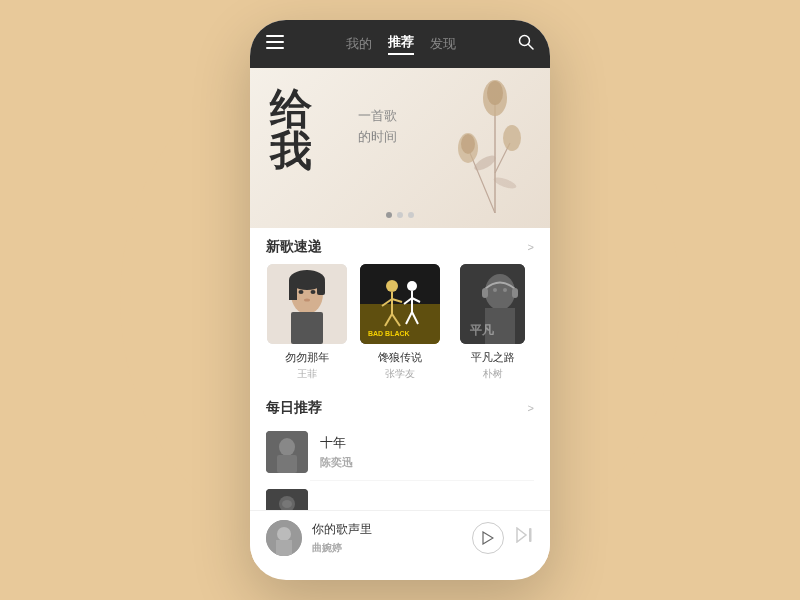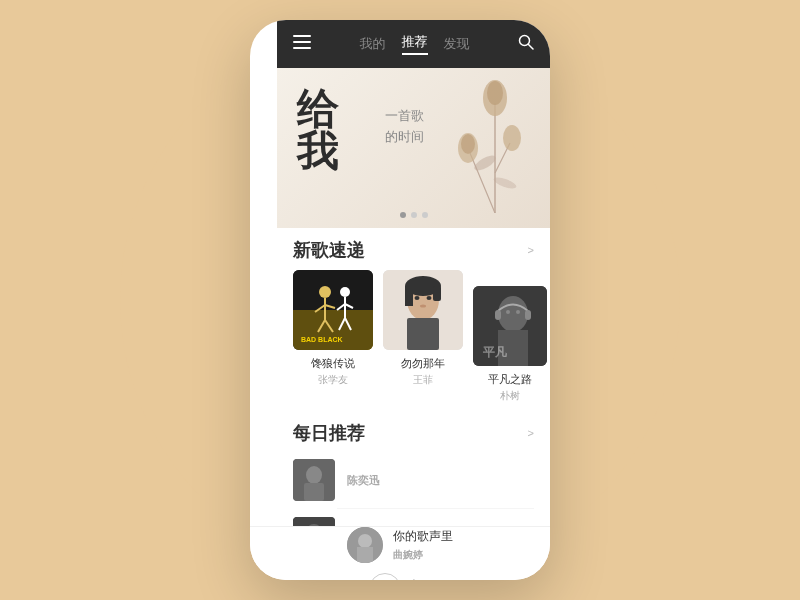--- a/index.html
+++ b/index.html
@@ -25,21 +25,20 @@
     }
     .phone {
       position: relative;
       width: 300px;
       height: 560px;
       background: #fff;
       border-radius: 36px;
       overflow: hidden;
       box-shadow: 0 20px 60px rgba(0,0,0,0.2);
       z-index: 10;
-      padding-left: 27px;
     }
     
     .header {
       background: #2d2d2d;
       height: 48px;
       display: flex;
       align-items: center;
       justify-content: space-between;
       padding: 0 16px;
     }
@@ -53,21 +52,21 @@
       gap: 16px;
       align-items: center;
     }
     .header-tab {
       color: #888;
       font-size: 13px;
       cursor: pointer;
     }
     .header-tab.active {
       color: #fff;
-      font-weight: normal;
+      font-weight: bold;
       border-bottom: 2px solid #fff;
       padding-bottom: 2px;
     }
     
     .banner {
       position: relative;
       height: 160px;
       background: linear-gradient(135deg, #f5f0e8 0%, #e8ddd0 100%);
       overflow: hidden;
     }
@@ -119,21 +118,21 @@
     .section {
       padding: 0 16px;
     }
     .section-header {
       display: flex;
       align-items: center;
       justify-content: space-between;
       padding: 10px 0 8px;
     }
     .section-title {
-      font-size: 18px;
+      font-size: 14px;
       font-weight: bold;
       color: #333;
     }
     .section-more {
       font-size: 11px;
       color: #bbb;
       cursor: pointer;
     }
     
     .albums-row {
@@ -221,31 +220,30 @@
       margin-bottom: 3px;
     }
     .song-artist {
       font-size: 11px;
       color: #aaa;
       font-weight: bold;
     }
     
     .player-bar {
       position: absolute;
-      bottom: 0;
+      bottom: 16px;
       left: 0;
       right: 0;
       height: 54px;
       background: #fff;
       border-top: 1px solid #f0f0f0;
       display: flex;
       align-items: center;
       padding: 0 16px;
       gap: 10px;
-      flex-direction: column;
     }
     .player-info {
       flex: 1;
       display: flex;
       align-items: center;
       gap: 10px;
     }
     .player-thumb {
       width: 36px;
       height: 36px;
@@ -347,20 +345,42 @@
       <div class="dot"></div>
     </div>
   </div>
 
   <div class="section">
     <div class="section-header">
       <span class="section-title">新歌速递</span>
       <span class="section-more">&gt;</span>
     </div>
     <div class="albums-row">
+
+      <div class="album-item">
+        <div class="album-cover" style="width:80px;height:80px;background:#ddd;border-radius:6px;margin:0 auto 6px;overflow:hidden;">
+          <svg viewBox="0 0 80 80" width="80" height="80">
+            <rect width="80" height="80" fill="#e8e0d8"></rect>
+
+            <ellipse cx="40" cy="30" rx="16" ry="20" fill="#d4b090"></ellipse>
+            <rect x="24" y="48" width="32" height="32" fill="#555" rx="2"></rect>
+
+            <ellipse cx="40" cy="16" rx="18" ry="10" fill="#333"></ellipse>
+            <rect x="22" y="16" width="8" height="20" fill="#333"></rect>
+            <rect x="50" y="16" width="8" height="15" fill="#333" rx="2"></rect>
+
+            <ellipse cx="34" cy="28" rx="2.5" ry="2" fill="#333"></ellipse>
+            <ellipse cx="46" cy="28" rx="2.5" ry="2" fill="#333"></ellipse>
+
+            <ellipse cx="40" cy="36" rx="3" ry="1.5" fill="#c09070"></ellipse>
+          </svg>
+        </div>
+        <div class="album-name">勿勿那年</div>
+        <div class="album-artist">王菲</div>
+      </div>
 
       <div class="album-item">
         <div class="album-cover album-cover-1">
           <svg viewBox="0 0 80 80" style="width:80px;height:80px;position:absolute;top:0;left:0;">
             <rect width="80" height="80" fill="#1a1a1a"></rect>
             <rect x="0" y="40" width="80" height="40" fill="#c8a000" opacity="0.4"></rect>
 
             <circle cx="32" cy="22" r="6" fill="#e0c060"></circle>
             <line x1="32" y1="28" x2="32" y2="50" stroke="#e0c060" stroke-width="2"></line>
             <line x1="32" y1="35" x2="22" y2="42" stroke="#e0c060" stroke-width="2"></line>
@@ -374,43 +394,21 @@
             <line x1="52" y1="48" x2="46" y2="60" stroke="#fff" stroke-width="2"></line>
             <line x1="52" y1="48" x2="58" y2="60" stroke="#fff" stroke-width="2"></line>
             <text x="8" y="72" font-size="7" fill="#f5d000" font-weight="bold">BAD BLACK</text>
           </svg>
         </div>
         <div class="album-name">馋狼传说</div>
         <div class="album-artist">张学友</div>
       </div>
 
       <div class="album-item">
-        <div class="album-cover" style="width:80px;height:80px;background:#ddd;border-radius:6px;margin:0 auto 6px;overflow:hidden;">
-          <svg viewBox="0 0 80 80" width="80" height="80">
-            <rect width="80" height="80" fill="#e8e0d8"></rect>
-
-            <ellipse cx="40" cy="30" rx="16" ry="20" fill="#d4b090"></ellipse>
-            <rect x="24" y="48" width="32" height="32" fill="#555" rx="2"></rect>
-
-            <ellipse cx="40" cy="16" rx="18" ry="10" fill="#333"></ellipse>
-            <rect x="22" y="16" width="8" height="20" fill="#333"></rect>
-            <rect x="50" y="16" width="8" height="15" fill="#333" rx="2"></rect>
-
-            <ellipse cx="34" cy="28" rx="2.5" ry="2" fill="#333"></ellipse>
-            <ellipse cx="46" cy="28" rx="2.5" ry="2" fill="#333"></ellipse>
-
-            <ellipse cx="40" cy="36" rx="3" ry="1.5" fill="#c09070"></ellipse>
-          </svg>
-        </div>
-        <div class="album-name">勿勿那年</div>
-        <div class="album-artist">王菲</div>
-      </div>
-
-      <div class="album-item">
-        <div class="album-cover" style="width:74px;height:80px;background:#444;border-radius:6px;margin:16px auto 6px;overflow:hidden;">
+        <div class="album-cover" style="width:65px;height:80px;background:#444;border-radius:6px;margin:0 auto 6px;overflow:hidden;">
           <svg viewBox="0 0 80 80" width="80" height="80">
             <rect width="80" height="80" fill="#3a3a3a"></rect>
 
             <ellipse cx="40" cy="28" rx="15" ry="18" fill="#666"></ellipse>
             <rect x="25" y="44" width="30" height="36" fill="#555"></rect>
 
             <ellipse cx="35" cy="26" rx="2" ry="2" fill="#888"></ellipse>
             <ellipse cx="45" cy="26" rx="2" ry="2" fill="#888"></ellipse>
 
             <text x="10" y="70" font-size="12" fill="rgba(255,255,255,0.4)" font-family="serif" font-weight="bold">平凡</text>
@@ -433,20 +431,21 @@
 
   <div class="song-item">
     <div class="song-thumb song-thumb-1">
       <svg viewBox="0 0 42 42" width="42" height="42">
         <rect width="42" height="42" fill="#666" rx="4"></rect>
         <ellipse cx="21" cy="16" rx="8" ry="9" fill="#888"></ellipse>
         <rect x="11" y="24" width="20" height="18" fill="#777" rx="2"></rect>
       </svg>
     </div>
     <div class="song-info">
+      <div class="song-title">十年</div>
       <div class="song-artist">陈奕迅</div>
     </div>
   </div>
 
   <div class="song-item">
     <div class="song-thumb song-thumb-2">
       <svg viewBox="0 0 42 42" width="42" height="42">
         <rect width="42" height="42" fill="#444" rx="4"></rect>
         <ellipse cx="21" cy="15" rx="8" ry="8" fill="#666"></ellipse>
         <rect x="12" y="23" width="18" height="19" fill="#555" rx="2"></rect>

